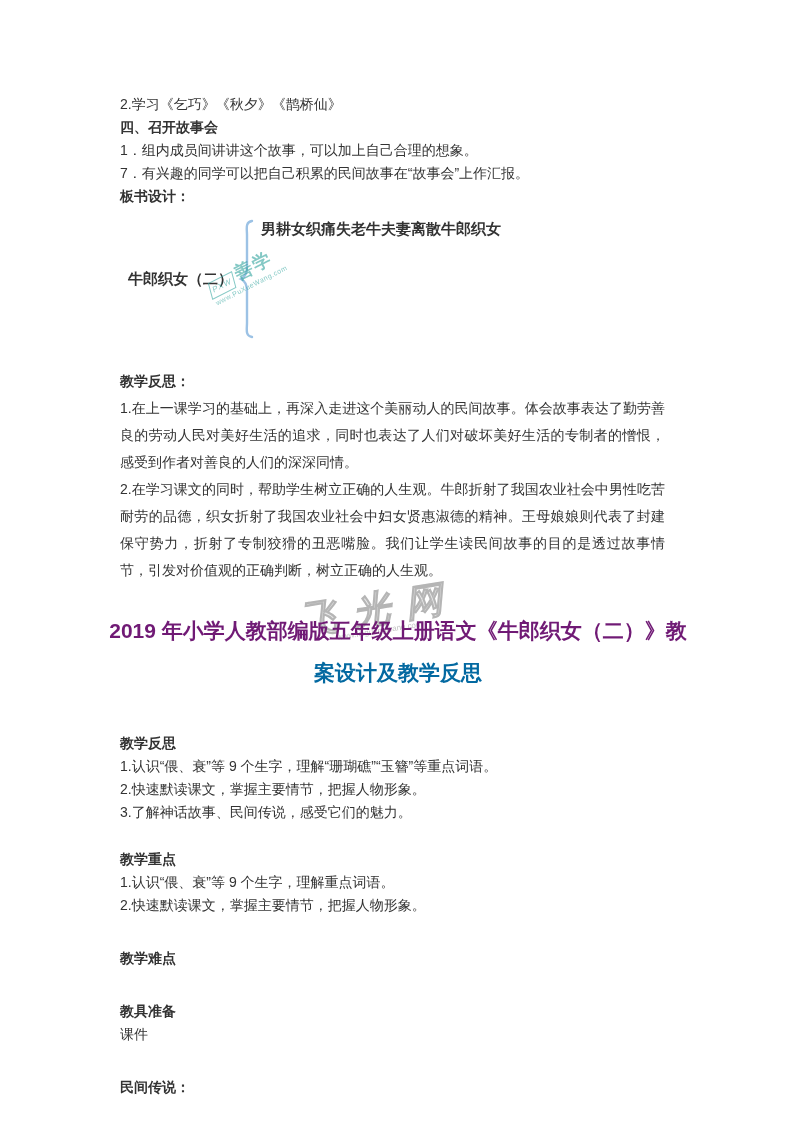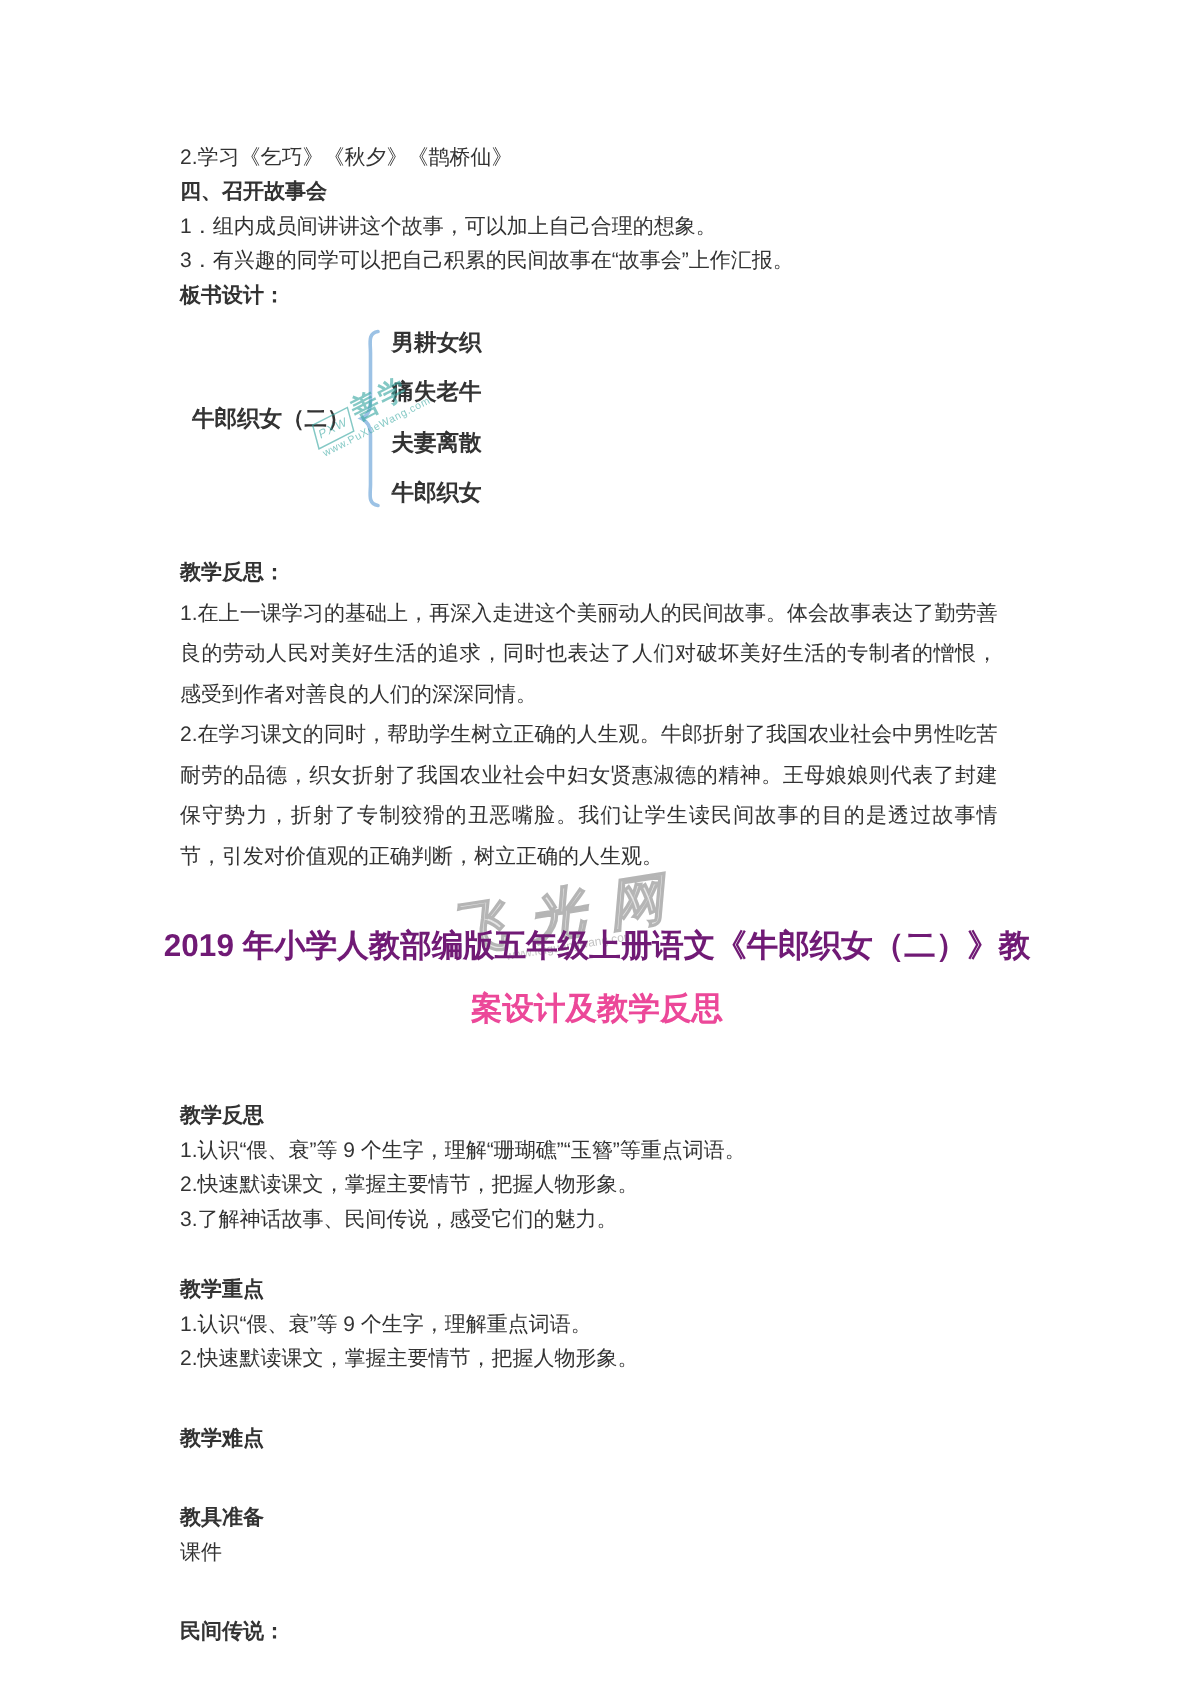--- a/index.html
+++ b/index.html
@@ -43,21 +43,20 @@
     align-items: center;
   }
   .diagram-root {
     font-size: 15px;
     font-weight: bold;
     margin-right: 4px;
   }
   .brace { flex: 0 0 auto; }
   .branches {
     display: flex;
-    flex-direction: column;
     justify-content: space-between;
     height: 118px;
     margin-left: 6px;
   }
   .branch { font-size: 15px; font-weight: bold; line-height: 18px; }
 
   
   .stamp {
     position: absolute;
     left: 78px; top: 40px;
@@ -127,21 +126,21 @@
 </style>
 </head>
 <body>
 
 <div class="page">
   <div class="content">
 
     <p class="line">2.学习《乞巧》《秋夕》《鹊桥仙》</p>
     <p class="line bold">四、召开故事会</p>
     <p class="line">1．组内成员间讲讲这个故事，可以加上自己合理的想象。</p>
-    <p class="line">3．有兴趣的同学可以把自己积累的民间故事在“故事会”上作汇报。</p>
+    <p class="line">7．有兴趣的同学可以把自己积累的民间故事在“故事会”上作汇报。</p>
     <p class="line bold">板书设计：</p>
 
     <div class="diagram">
       <span class="diagram-root">牛郎织女（二）</span>
       <svg class="brace" width="18" height="122" viewBox="0 0 18 122" aria-hidden="true">
         <path d="M15,3 C8,4 10,11 10,17 L10,49 C10,56 8,59 4,61 C8,63 10,66 10,73 L10,105 C10,111 8,118 15,119" fill="none" stroke="#9cc2e5" stroke-width="2.4" stroke-linecap="round"></path>
       </svg>
       <div class="branches">
         <span class="branch">男耕女织</span>
         <span class="branch">痛失老牛</span>
@@ -160,21 +159,21 @@
     <p class="reflect-heading">教学反思：</p>
     <p class="para">1.在上一课学习的基础上，再深入走进这个美丽动人的民间故事。体会故事表达了勤劳善良的劳动人民对美好生活的追求，同时也表达了人们对破坏美好生活的专制者的憎恨，感受到作者对善良的人们的深深同情。</p>
     <p class="para">2.在学习课文的同时，帮助学生树立正确的人生观。牛郎折射了我国农业社会中男性吃苦耐劳的品德，织女折射了我国农业社会中妇女贤惠淑德的精神。王母娘娘则代表了封建保守势力，折射了专制狡猾的丑恶嘴脸。我们让学生读民间故事的目的是透过故事情节，引发对价值观的正确判断，树立正确的人生观。</p>
 
     <div class="title-wrap">
       <div class="fgw">
         <span class="fgw-text">飞光网</span>
         <span class="fgw-url">www.feiguangwang.com</span>
       </div>
       <div class="main-title-line" style="color:#701a75">2019 年小学人教部编版五年级上册语文《牛郎织女（二）》教</div>
-      <div class="main-title-line" style="color:#ec4899">案设计及教学反思</div>
+      <div class="main-title-line" style="color:#0369a1">案设计及教学反思</div>
     </div>
 
     <div class="sec">
       <p class="line bold">教学反思</p>
       <p class="line">1.认识“偎、衰”等 9 个生字，理解“珊瑚礁”“玉簪”等重点词语。</p>
       <p class="line">2.快速默读课文，掌握主要情节，把握人物形象。</p>
       <p class="line">3.了解神话故事、民间传说，感受它们的魅力。</p>
     </div>
 
     <div class="sec gap-lg">

